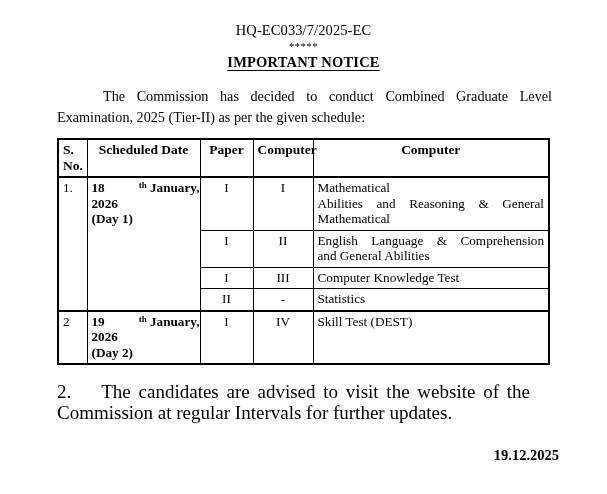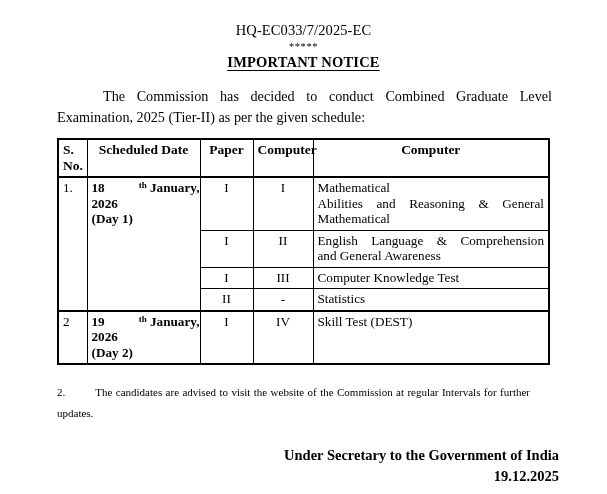--- a/index.html
+++ b/index.html
@@ -143,21 +143,21 @@
   }
 
   
   tr.group-start > td,
   tr.group-start > th { border-top: 2px solid #000000; }
   thead tr > th { border-bottom: 2px solid #000000; }
 
   
   .closing {
     margin: 17px 77px 0 57px;
-    font-size: 11px;
+    font-size: 19px;
     line-height: 20.5px;
     text-align: justify;
   }
   .closing .num { margin-right: 30px; }
 
   
   .signature {
     margin-top: 22px;
     margin-right: 48px;
     text-align: right;
@@ -217,21 +217,21 @@
             <span class="just">Abilities and Reasoning &amp; General</span>
             <span>Mathematical</span>
           </td>
         </tr>
 
         <tr>
           <td class="paper">I</td>
           <td class="section">II</td>
           <td class="subject">
             <span class="just">English Language &amp; Comprehension</span>
-            <span>and General Awareness</span>
+            <span>and General Abilities</span>
           </td>
         </tr>
 
         <tr>
           <td class="paper">I</td>
           <td class="section">III</td>
           <td class="subject">Computer Knowledge Test</td>
         </tr>
 
         <tr>
@@ -253,17 +253,16 @@
 
       </tbody>
     </table>
   </div>
 
   <p class="closing">
     <span class="num">2.</span><span>The candidates are advised to visit the website of the Commission at regular Intervals for further updates.</span>
   </p>
 
   <div class="signature">
-    <span>Under Secretary to the Government of India</span>
     <span class="sig-date">19.12.2025</span>
   </div>
 
 </div>
 
 </body></html>

